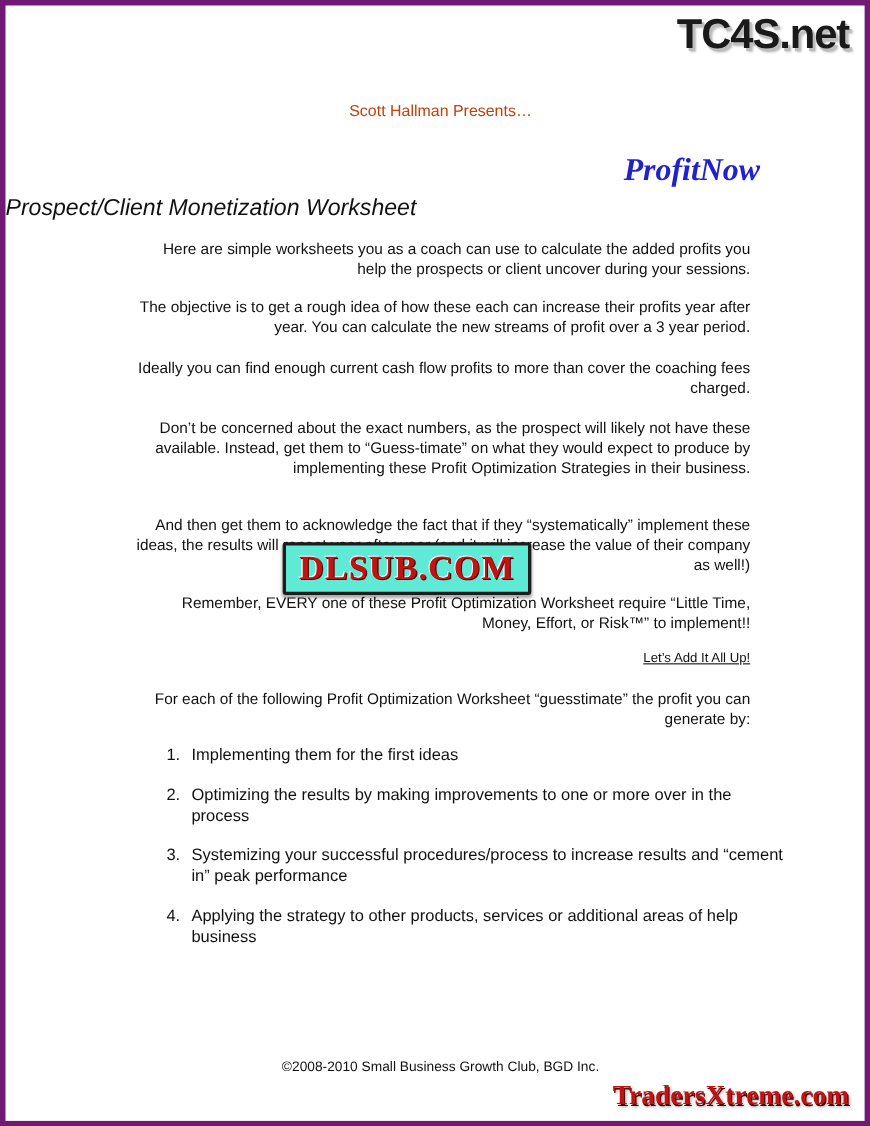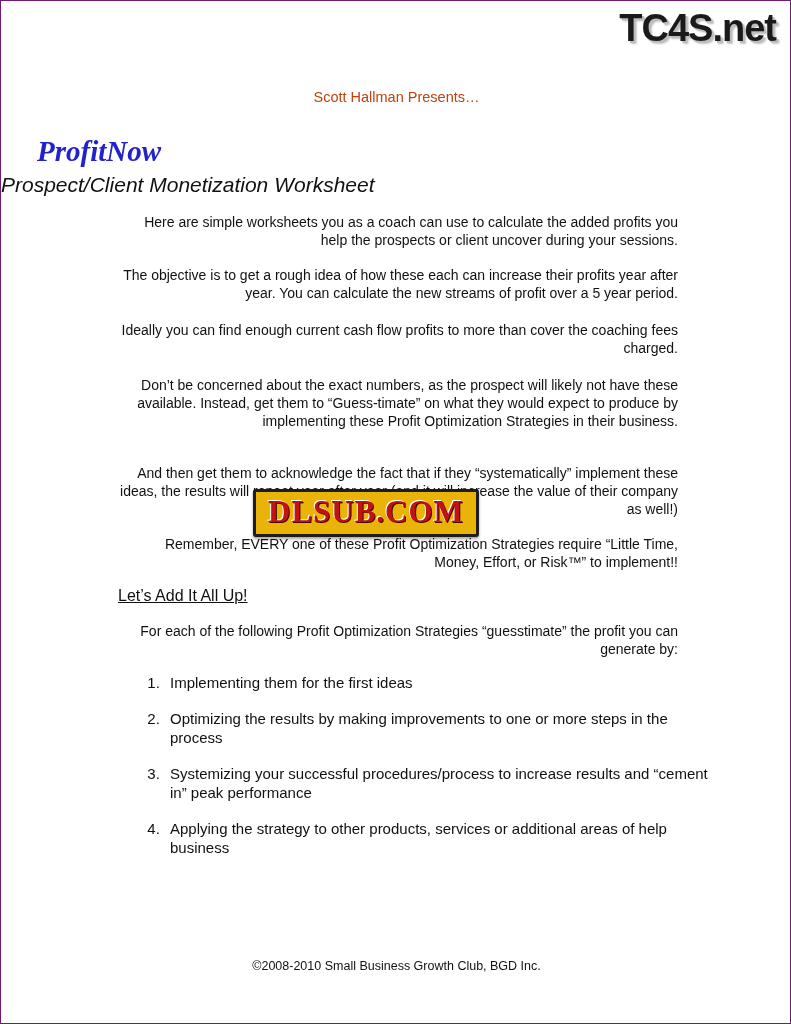--- a/index.html
+++ b/index.html
@@ -11,21 +11,21 @@
     font-family: "Liberation Sans", sans-serif;
     color: #000000;
   }
   #page {
     position: relative;
     width: 791px;
     height: 1024px;
     margin: 0 auto;
     background: #ffffff;
     overflow: hidden;
-    border: 1px solid #701a75;
+    border: 5px solid #701a75;
     box-sizing: border-box;
   }
 
   
   .tc4s {
     position: absolute;
     top: 6px;
     right: 14px;
     font-family: "Liberation Sans", sans-serif;
     font-weight: bold;
@@ -53,27 +53,26 @@
     font-size: 14.5px;
     color: #c2410c;
   }
   .presents span { padding-left: 0; }
 
   .title {
     position: absolute;
     left: 0;
     top: 134px;
     width: 686px;
-    text-align: left;
+    text-align: right;
     font-family: "Liberation Serif", serif;
     font-style: italic;
     font-weight: bold;
     font-size: 29px;
     color: #2222cc;
-    padding-left: 36px;
   }
   .subtitle {
     position: absolute;
     left: 0;
     top: 172px;
     width: 791px;
     font-family: "Liberation Sans", sans-serif;
     font-style: italic;
     font-size: 21px;
     color: #111;
@@ -86,22 +85,22 @@
     font-size: 14px;
     line-height: 1.30;
     color: #111;
     text-align: right;
   }
 
   .center-link {
     position: absolute;
     left: 117px;
     width: 560px;
-    text-align: left;
-    font-size: 16px;
+    text-align: right;
+    font-size: 12px;
     color: #111;
   }
   .center-link u { text-decoration: underline; }
 
   ol.strategies {
     position: absolute;
     left: 135px;
     top: 672px;
     width: 545px;
     margin: 0;
@@ -124,21 +123,21 @@
     font-size: 12.5px;
     color: #111;
   }
 
   
   .dlsub {
     position: absolute;
     left: 252px;
     top: 488px;
     padding: 2px 12px 4px 12px;
-    background: #eab308;
+    background: #5eead4;
     border: 3px solid #1d1d1d;
     border-radius: 3px;
     box-shadow: 0 2px 3px rgba(0,0,0,0.35);
     font-family: "Liberation Serif", serif;
     font-weight: bold;
     font-size: 31px;
     letter-spacing: 1px;
     color: #c01414;
     text-shadow: 1px 1px 0 #4a0000, -1px -1px 0 #ffffff;
   }
@@ -165,38 +164,39 @@
   <div class="doc">
 
     <div class="presents">
       <span>Scott Hallman Presents…</span>
     </div>
 
     <div class="title">ProfitNow</div>
     <div class="subtitle">Prospect/Client Monetization Worksheet</div>
 
     <div class="para" style="top:212px;">Here are simple worksheets you as a coach can use to calculate the added profits you help the prospects or client uncover during your sessions.</div>
-    <div class="para" style="top:265px;">The objective is to get a rough idea of how these each can increase their profits year after year. You can calculate the new streams of profit over a 5 year period.</div>
+    <div class="para" style="top:265px;">The objective is to get a rough idea of how these each can increase their profits year after year. You can calculate the new streams of profit over a 3 year period.</div>
     <div class="para" style="top:320px;">Ideally you can find enough current cash flow profits to more than cover the coaching fees charged.</div>
     <div class="para" style="top:375px;">Don’t be concerned about the exact numbers, as the prospect will likely not have these available. Instead, get them to “Guess-timate” on what they would expect to produce by implementing these Profit Optimization Strategies in their business.</div>
     <div class="para" style="top:463px;">And then get them to acknowledge the fact that if they “systematically” implement these ideas, the results will repeat year after year (and it will increase the value of their company as well!)</div>
-    <div class="para" style="top:534px;">Remember, EVERY one of these Profit Optimization Strategies require “Little Time, Money, Effort, or Risk™” to implement!!</div>
+    <div class="para" style="top:534px;">Remember, EVERY one of these Profit Optimization Worksheet require “Little Time, Money, Effort, or Risk™” to implement!!</div>
 
     <div class="center-link" style="top:586px;">
       <u>Let’s Add It All Up!</u>
     </div>
 
-    <div class="para" style="top:621px;">For each of the following Profit Optimization Strategies “guesstimate” the profit you can generate by:</div>
+    <div class="para" style="top:621px;">For each of the following Profit Optimization Worksheet “guesstimate” the profit you can generate by:</div>
 
     <ol class="strategies">
       <li>Implementing them for the first ideas</li>
-      <li>Optimizing the results by making improvements to one or more steps in the process</li>
+      <li>Optimizing the results by making improvements to one or more over in the process</li>
       <li>Systemizing your successful procedures/process to increase results and “cement in” peak performance</li>
       <li>Applying the strategy to other products, services or additional areas of help business</li>
     </ol>
 
     <div class="footer">©2008-2010 Small Business Growth Club, BGD Inc.</div>
   </div>
 
   <div class="dlsub">DLSUB.COM</div>
 
+  <div class="tradersx">TradersXtreme.com</div>
 
 </div>
 
 </body></html>

